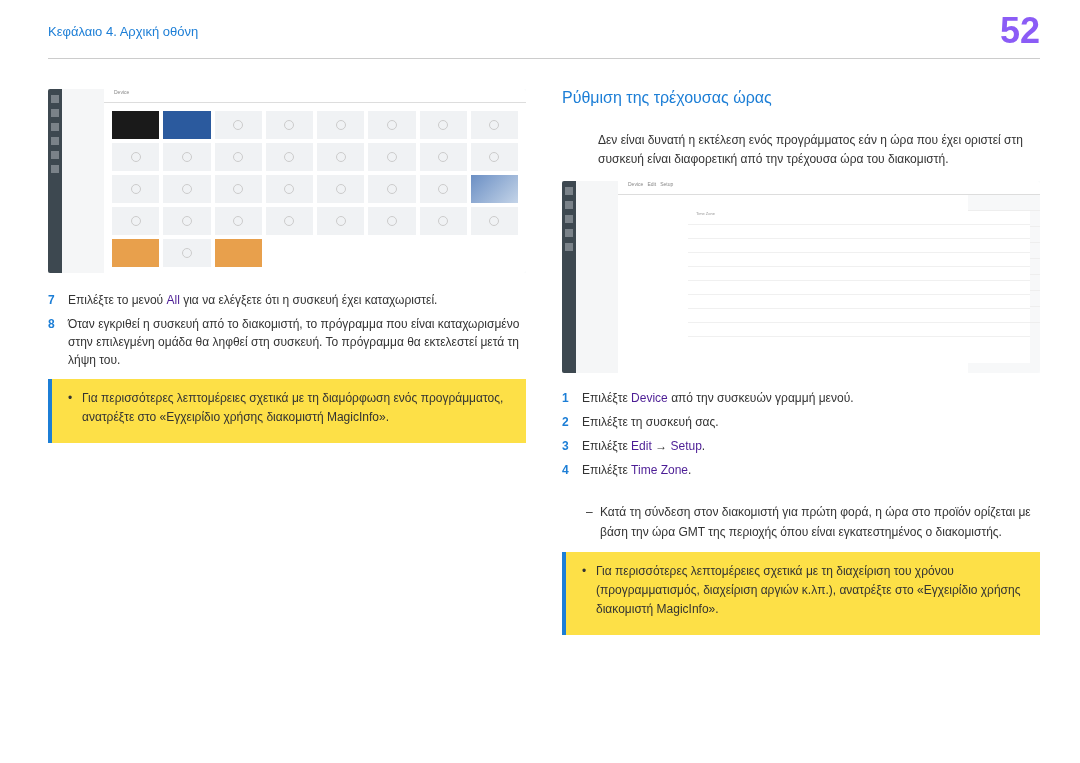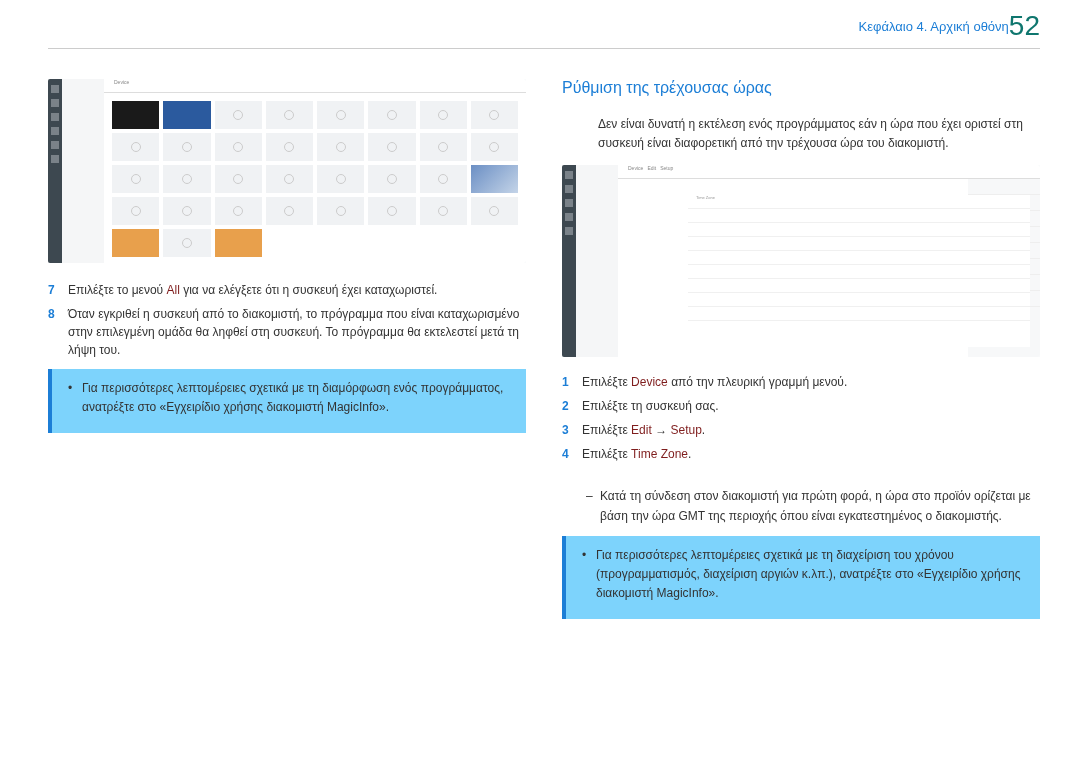--- a/index.html
+++ b/index.html
@@ -7,32 +7,33 @@
     font-family: Arial, sans-serif;
     background: #fff;
     width: 1080px;
     height: 763px;
     position: relative;
     font-size: 12px;
     color: #333;
   }
   .header {
     display: flex;
-    justify-content: flex-end;
+    justify-content: space-between;
     align-items: center;
     padding: 10px 40px 0 48px;
+    gap: 8px;
   }
   .breadcrumb {
     color: #1c7ed6;
     font-size: 13px;
   }
   .page-num {
-    color: #0f766e;
-    font-size: 28px;
-    font-weight: 400;
+    color: #8b5cf6;
+    font-size: 36px;
+    font-weight: 700;
   }
   .underline {
     border-bottom: 1px solid #ccc;
     margin: 6px 40px 0 48px;
   }
   .columns {
     display: flex;
     padding: 30px 40px 0 48px;
     gap: 36px;
   }
@@ -105,43 +106,43 @@
     margin-bottom: 6px;
     line-height: 1.5;
   }
   .num-item .n {
     color: #1c7ed6;
     font-weight: bold;
     margin-right: 8px;
     min-width: 12px;
   }
   .num-item .t { flex: 1; color: #333; }
-  .hl { color: #7f1d1d; text-align: right; }
+  .hl { color: #4c1d95; text-align: right; }
   .note-box {
     border-left: 4px solid #1c7ed6;
     padding: 10px 10px 10px 14px;
     margin-top: 10px;
     line-height: 1.6;
-    background: #7dd3fc;
+    background: #fde047;
   }
   .note-box ul { list-style: none; }
   .note-box li {
     position: relative;
     padding-left: 16px;
     margin-bottom: 6px;
   }
   .note-box li::before {
     content: "•";
     position: absolute;
     left: 2px;
   }
   .section-title {
     color: #1c7ed6;
     font-size: 16px;
-    margin-bottom: 18px;
+    margin-bottom: 24px;
   }
   .body-text {
     line-height: 1.6;
     margin-bottom: 12px;
     margin-left: 36px;
   }
   .sub-bullets {
     list-style: none;
     padding-left: 24px;
     line-height: 1.6;
@@ -365,21 +366,21 @@
             <div class="form-row"></div>
             <div class="form-row"></div>
             <div class="form-row"></div>
         </div>
       </div>
     </div>
 
     <div class="num-list">
       <div class="num-item">
         <span class="n">1</span>
-        <span class="t"><span>Επιλέξτε </span><span class="hl">Device</span><span> από την πλευρική γραμμή μενού.</span></span>
+        <span class="t"><span>Επιλέξτε </span><span class="hl">Device</span><span> από την συσκευών γραμμή μενού.</span></span>
       </div>
       <div class="num-item">
         <span class="n">2</span>
         <span class="t">Επιλέξτε τη συσκευή σας.</span>
       </div>
       <div class="num-item">
         <span class="n">3</span>
         <span class="t"><span>Επιλέξτε </span><span class="hl">Edit</span><span class="arrow"> → </span><span class="hl">Setup</span><span>.</span></span>
       </div>
       <div class="num-item">

